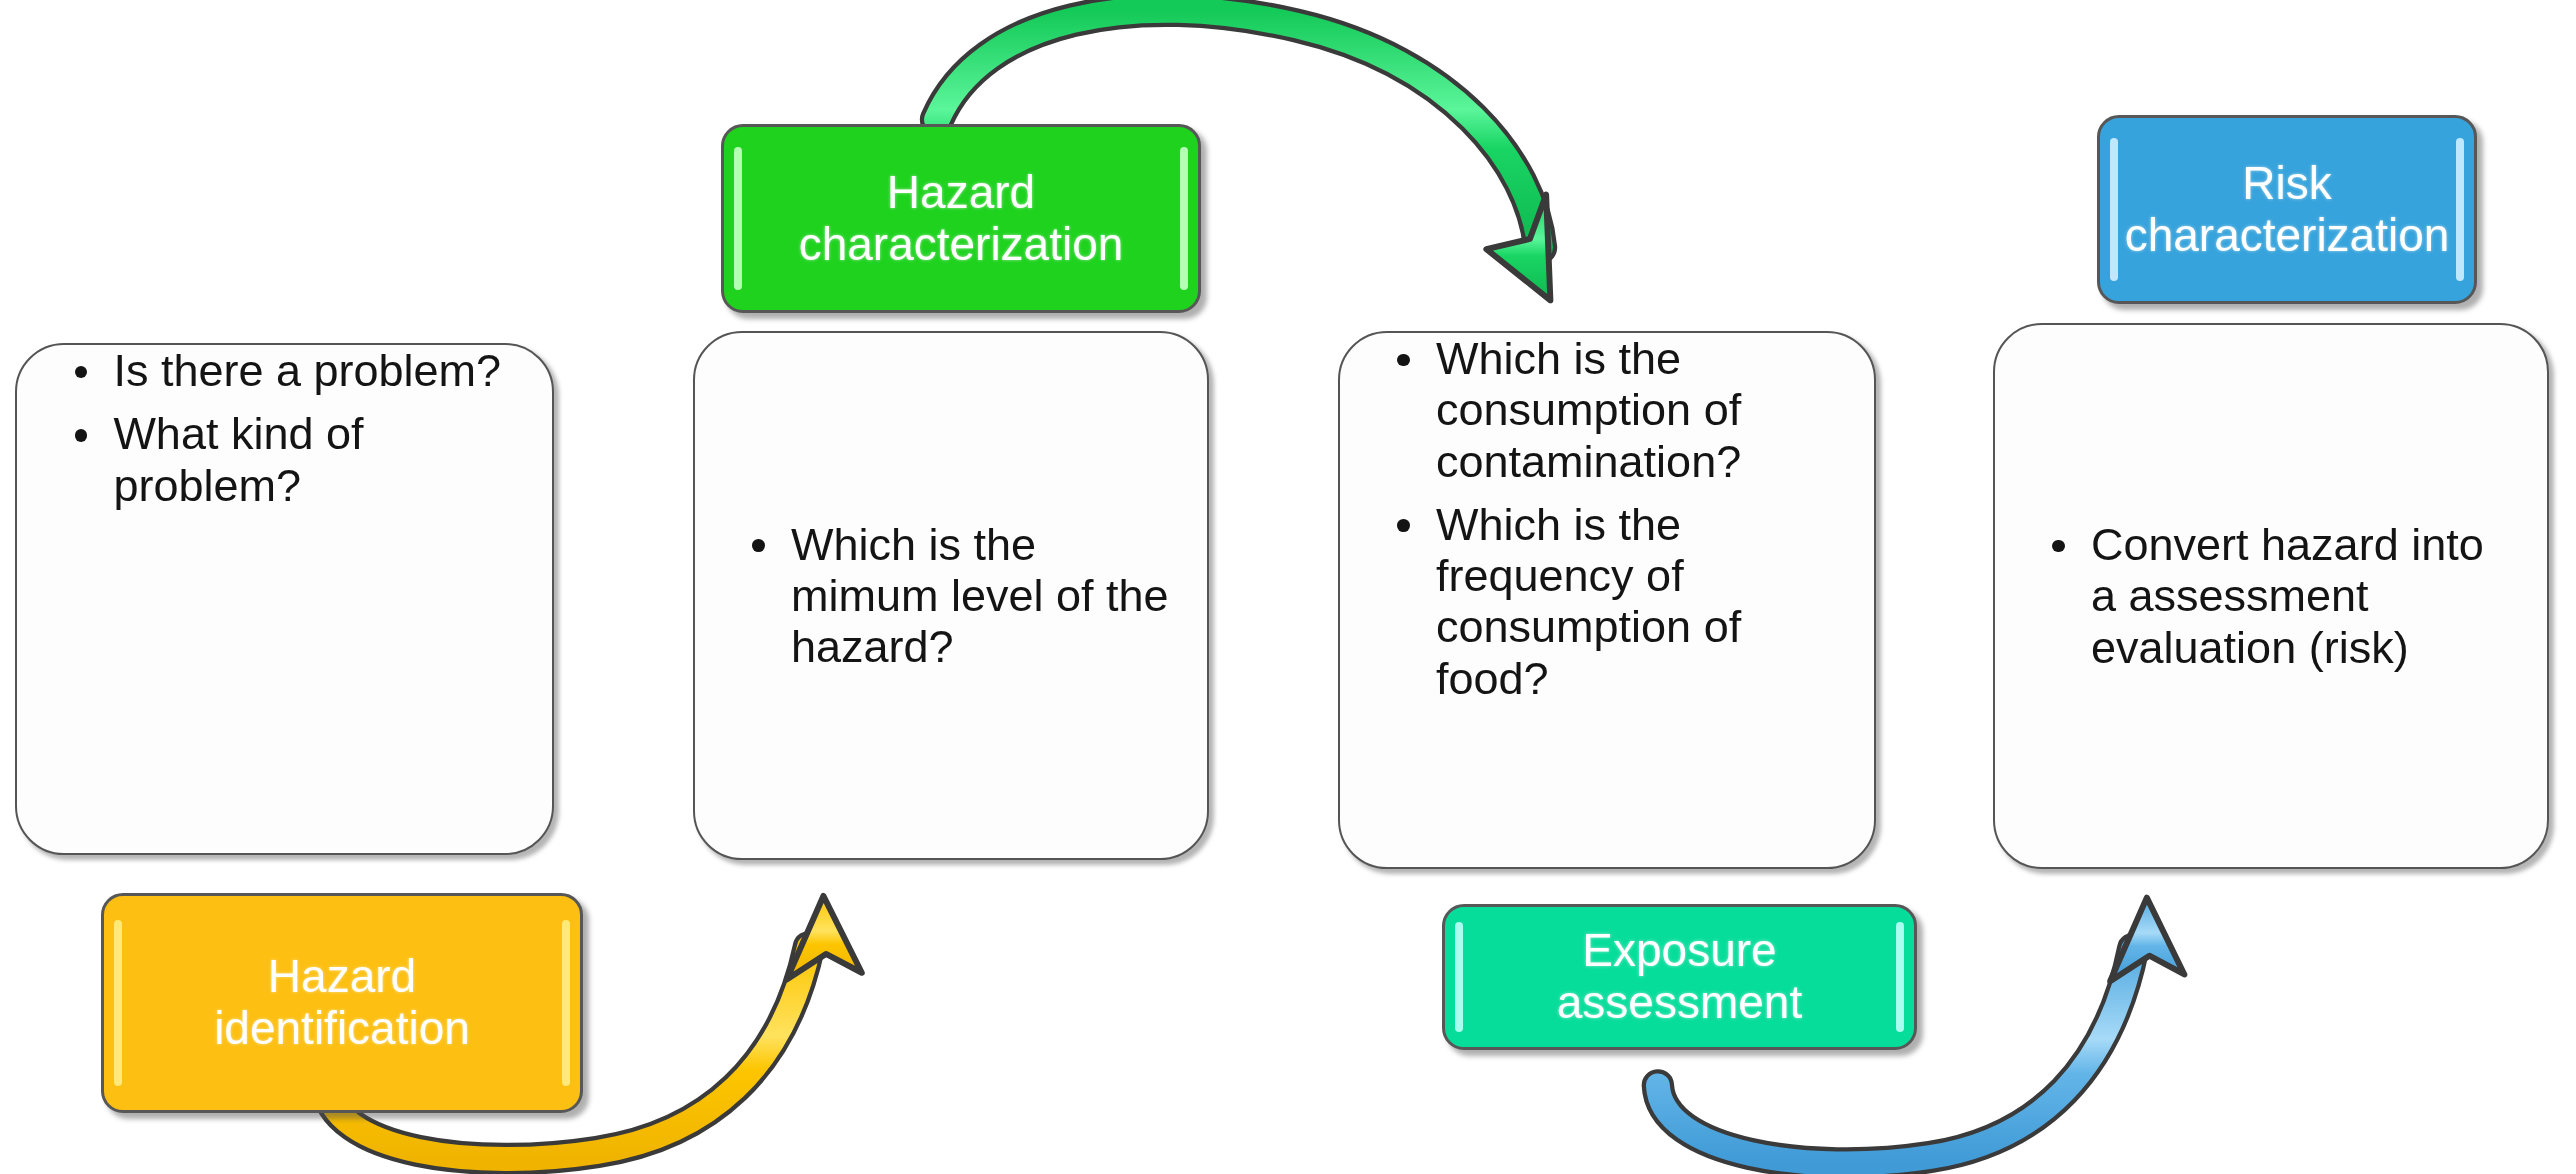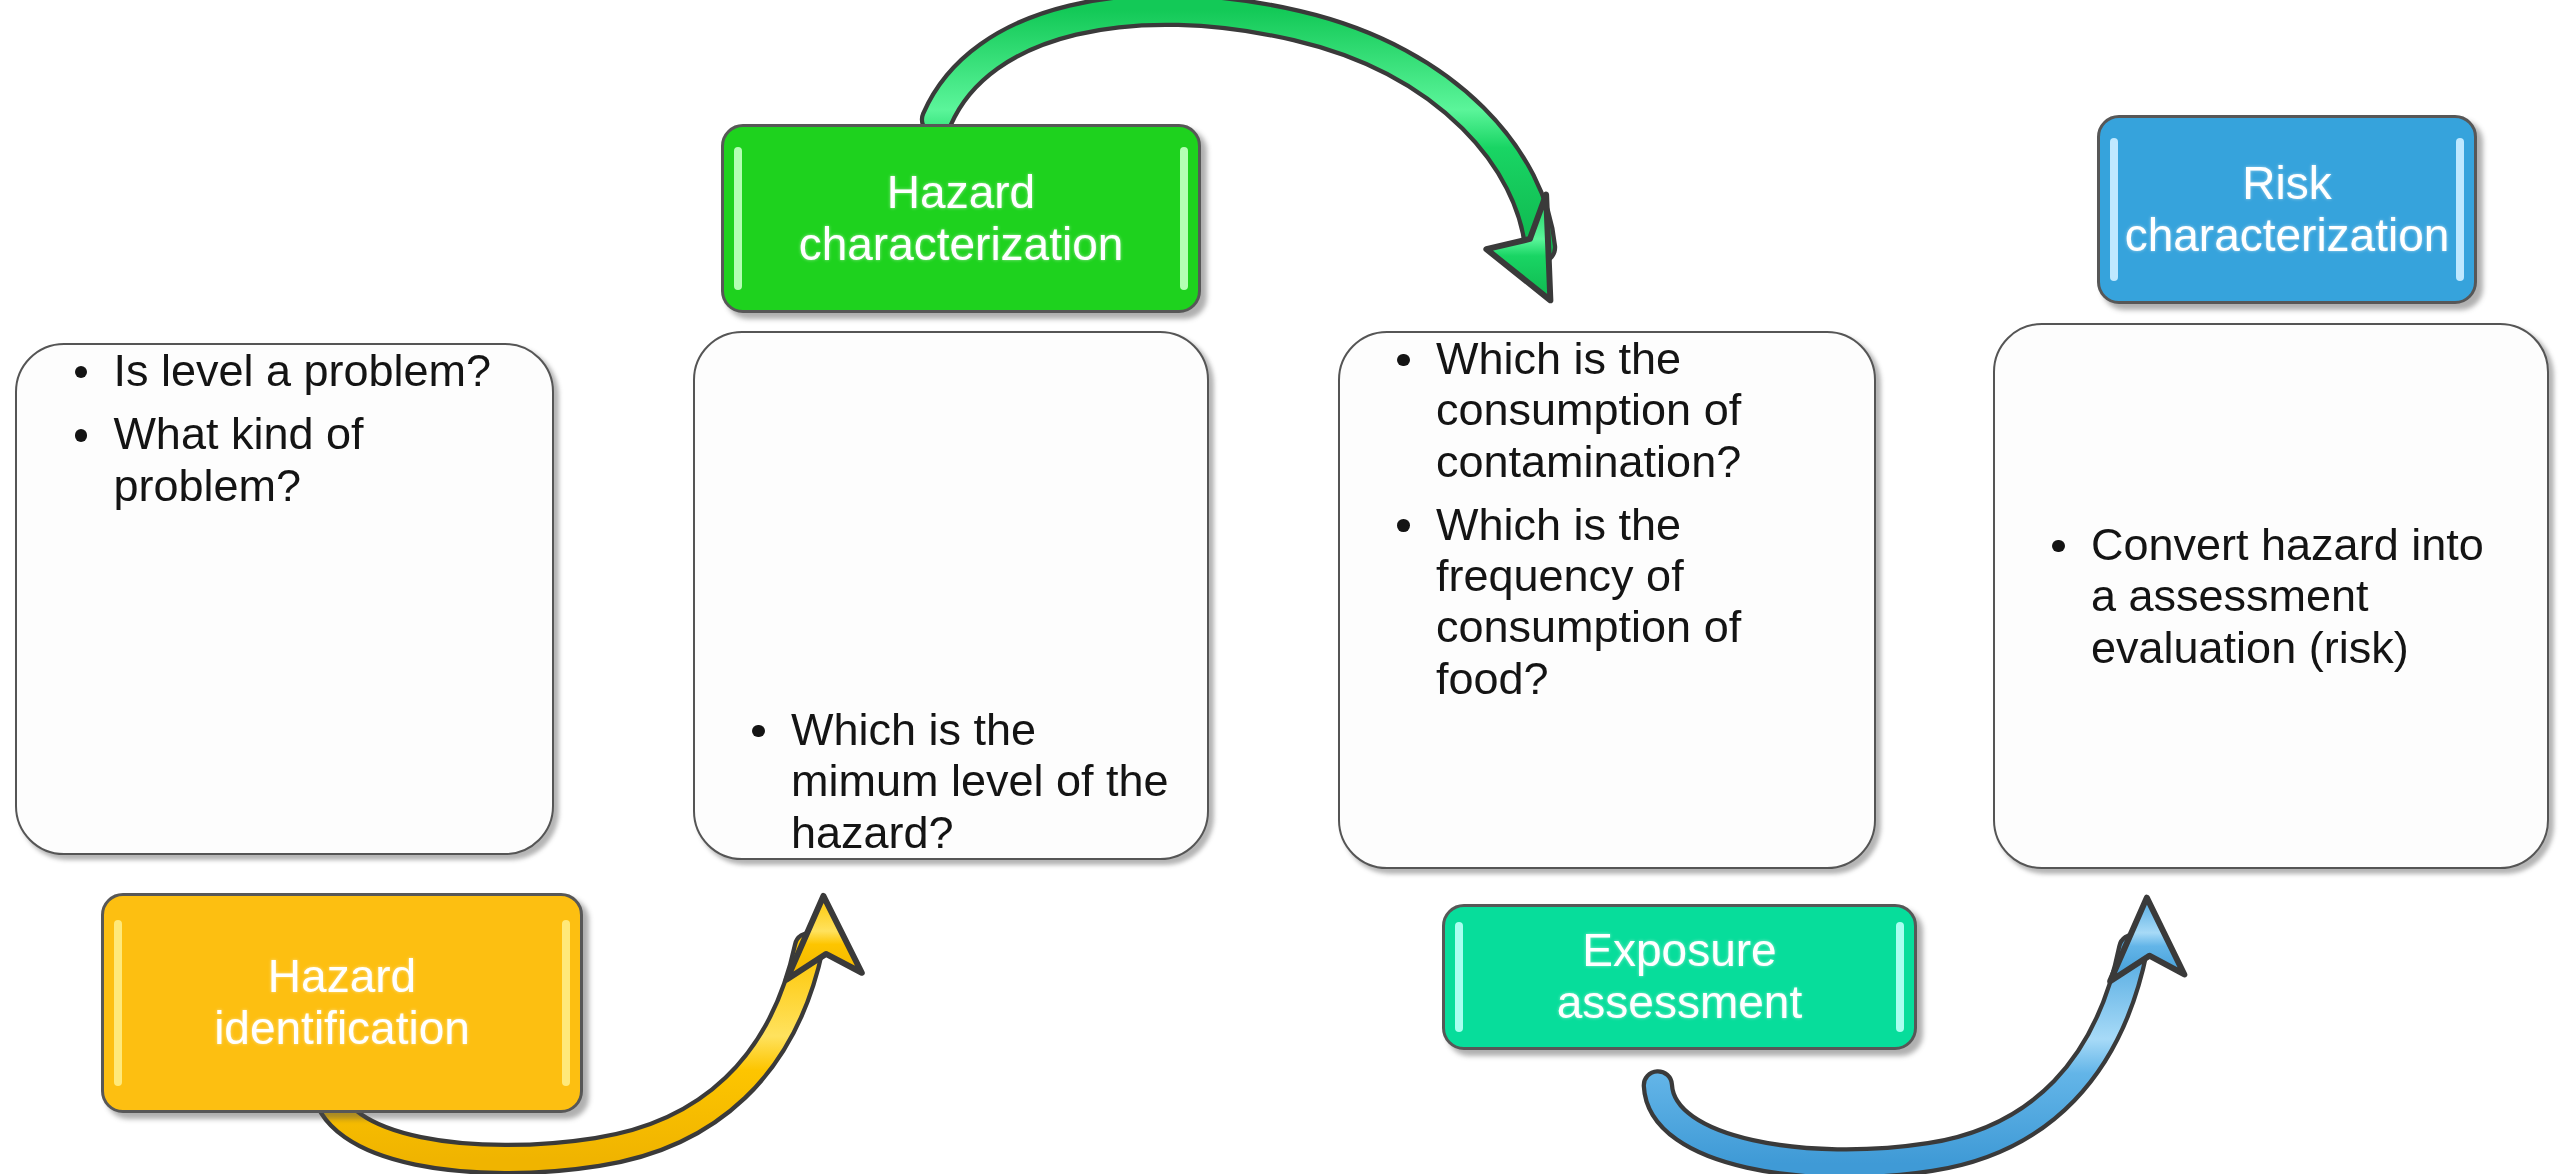--- a/index.html
+++ b/index.html
@@ -114,21 +114,21 @@
   .chip--green::before, .chip--green::after  { background: #b4ffb4; }
   .chip--blue   { background: #36a3dc; }
   .chip--blue::before, .chip--blue::after    { background: #bfe8ff; }
   .chip--orange { background: #fdbf11; }
   .chip--orange::before, .chip--orange::after{ background: #ffe97a; }
   .chip--teal   { background: #07dd9b; }
   .chip--teal::before, .chip--teal::after    { background: #a8fff0; }
 
   
   #card-hazard-identification { left: 15.4px;   top: 343px; width: 539px;  height: 512px; }
-  #card-hazard-characterization { left: 693px; top: 331px; width: 516px; height: 529px; justify-content: flex-end; }
+  #card-hazard-characterization { left: 693px; top: 331px; width: 516px; height: 529px; }
   #card-exposure-assessment   { left: 1338px; top: 331px; width: 538px;  height: 538px; }
   #card-risk-characterization { left: 1993px; top: 323px; width: 556px;  height: 546px; }
 
   #chip-hazard-characterization { left: 721px;  top: 124px;  width: 480px; height: 189px; }
   #chip-risk-characterization   { left: 2097px; top: 115px;  width: 380px; height: 189px; }
   #chip-hazard-identification   { left: 101px;  top: 893px; width: 482px; height: 220px; }
   #chip-exposure-assessment     { left: 1442px; top: 904px; width: 475px; height: 146px; }
 </style>
 </head>
 <body>
@@ -186,21 +186,21 @@
                C 2392 1336, 2472 1250, 2500 1112" fill="none" stroke="#3a3a3a" stroke-width="38" stroke-linecap="round"></path>
       <path d="M 1943 1272
                C 1947 1352, 2120 1378, 2262 1356
                C 2392 1336, 2472 1250, 2500 1112" fill="none" stroke="url(#gradBlue)" stroke-width="28" stroke-linecap="round"></path>
       <path d="M 2516 1052 L 2560 1142 L 2519 1120 L 2473 1150 Z" fill="url(#gradBlue)" stroke="#3a3a3a" stroke-width="7" stroke-linejoin="round"></path>
     </g>
   </svg>
 
   <div class="card top-align" id="card-hazard-identification">
     <ul class="bullets">
-      <li>Is level a problem?</li>
+      <li>Is there a problem?</li>
       <li>What kind of problem?</li>
     </ul>
   </div>
 
   <div class="card" id="card-hazard-characterization">
     <ul class="bullets">
       <li>Which is the mimum level of the hazard?</li>
     </ul>
   </div>
 

